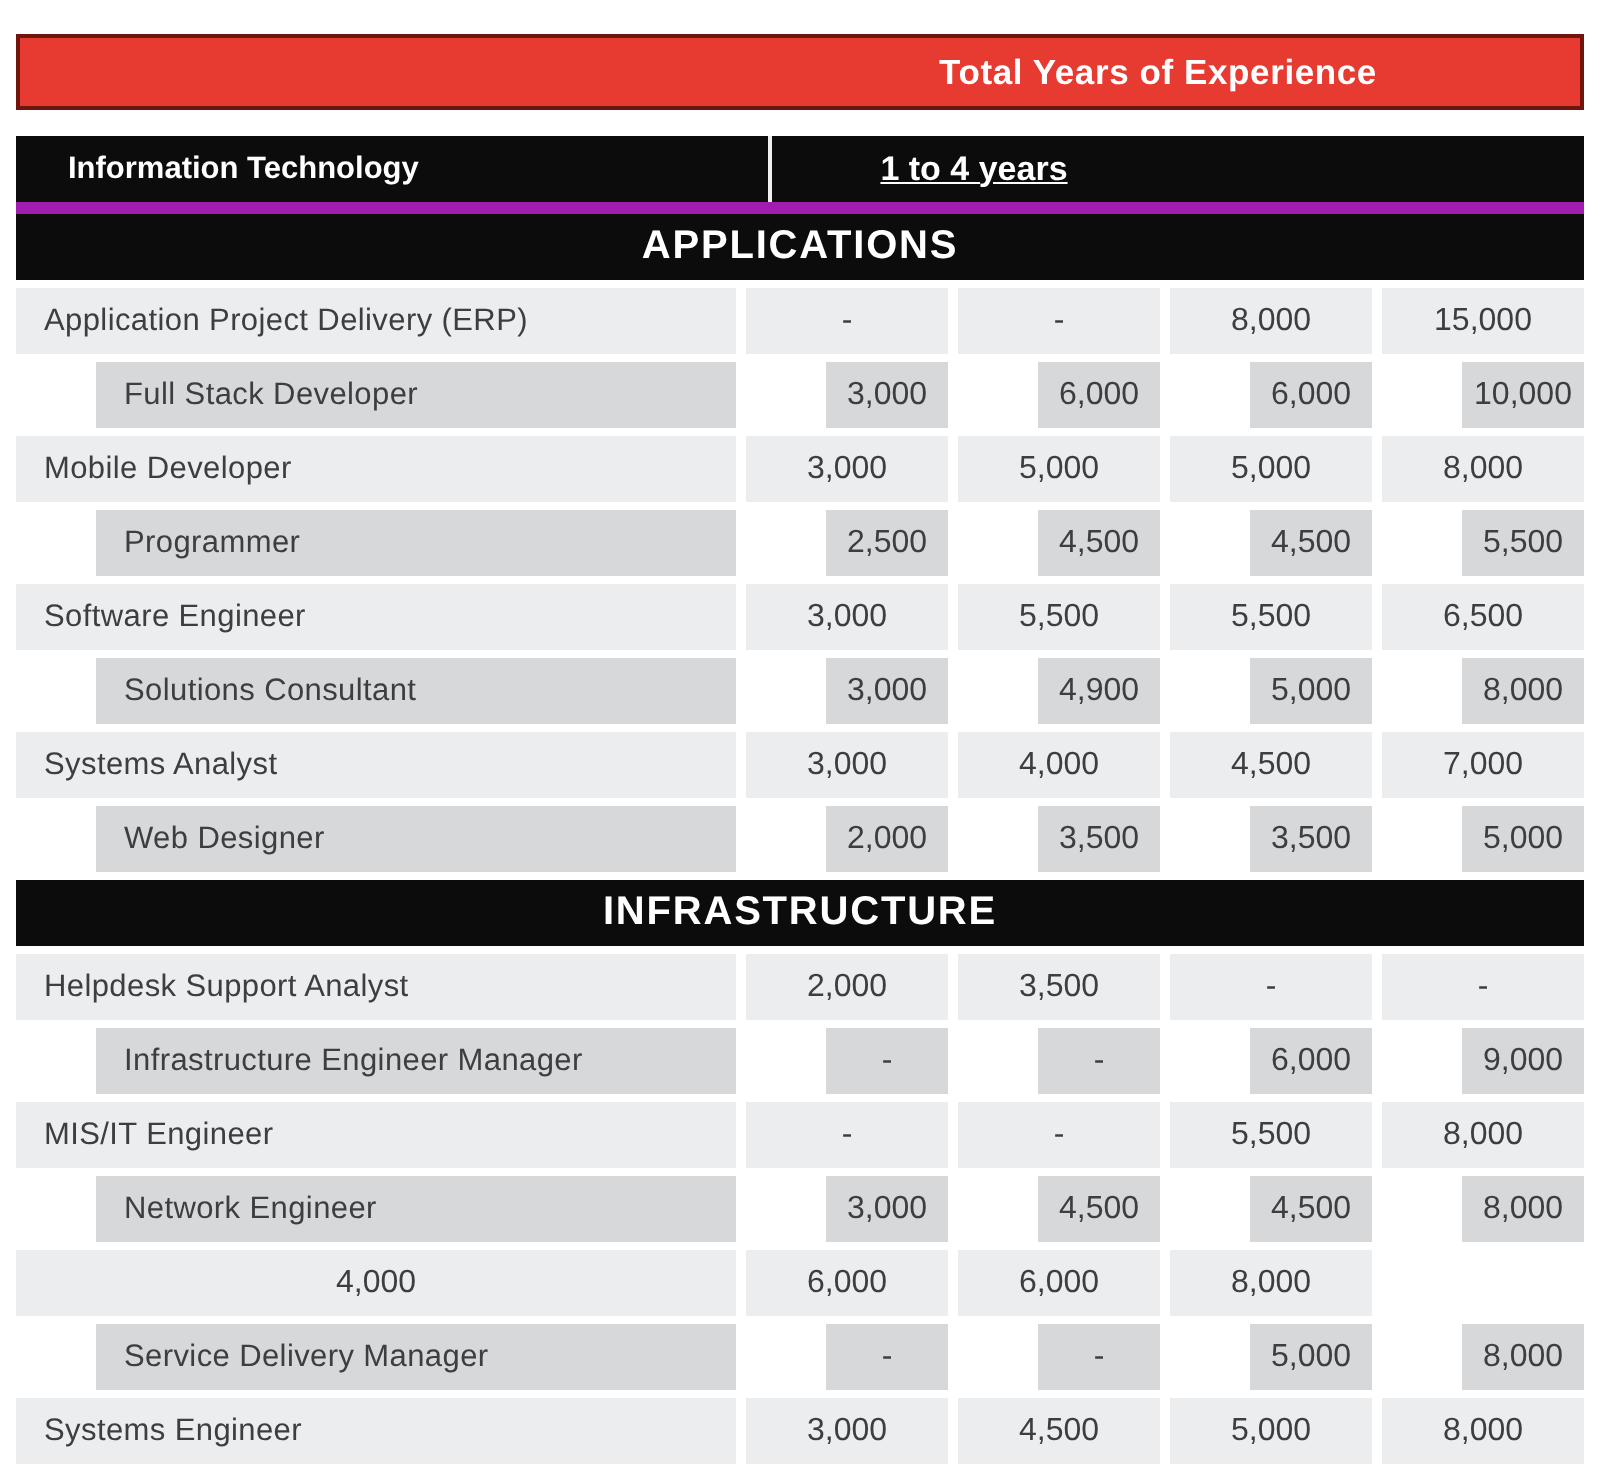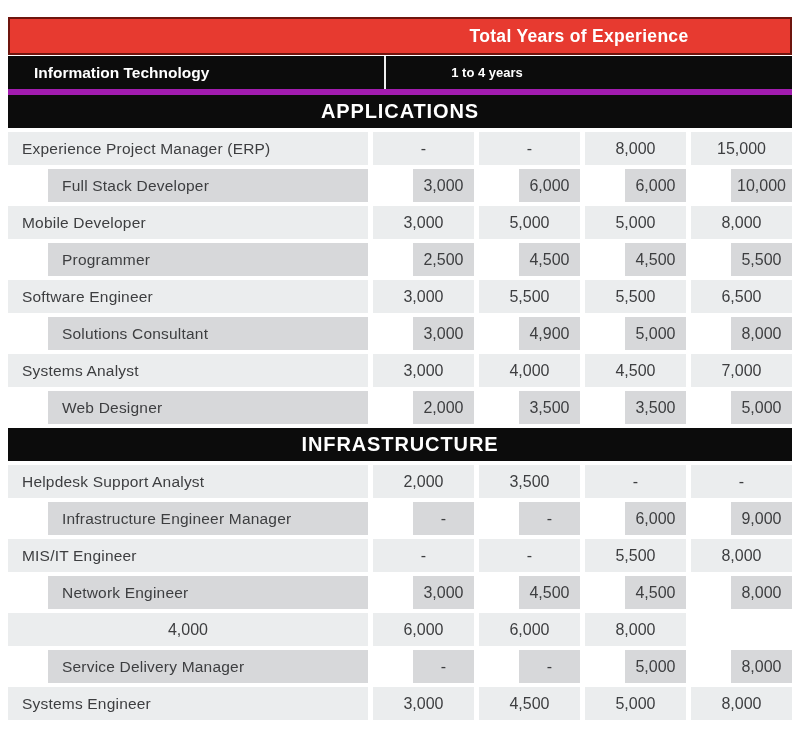--- a/index.html
+++ b/index.html
@@ -18,21 +18,21 @@
   }
 
   
   .title-bar {
     box-sizing: border-box;
     height: 38px;
     background: var(--accent-red, #e73a30);
     border: 2px solid var(--border-dark-red, #6e150e);
     display: flex;
     align-items: center;
-    margin-bottom: 1px;
+    margin-bottom: 13px;
   }
   .title-spacer { width: 358px; }
   .title-text {
     flex: 1;
     text-align: center;
     color: #ffffff;
     font-weight: 700;
     font-size: 17.5px;
     letter-spacing: 0.3px;
   }
@@ -50,25 +50,26 @@
     color: #ffffff;
     font-weight: 700;
     font-size: 15.5px;
     display: flex;
     align-items: center;
     padding-left: 14px;
   }
   .group-cell {
     color: #ffffff;
     font-weight: 700;
-    font-size: 13px;
+    font-size: 17px;
     display: flex;
     align-items: center;
     justify-content: center;
     border-left: 2px solid #f0f0f0;
+    text-decoration: underline;
   }
 
   
   .sections {
     display: flex;
     flex-direction: column;
     gap: 4px;
   }
   .section-bar {
     height: 33px;
@@ -115,21 +116,21 @@
   </div>
 
   <div class="col-header">
     <div class="cat-cell">Information Technology</div>
     <div class="group-cell">1 to 4 years</div>
   </div>
 
   <div class="sections" id="sections">
       <div class="section-bar">APPLICATIONS</div>
       <div class="row light">
-        <div class="cell name-cell">Experience Project Manager (ERP)</div>
+        <div class="cell name-cell">Application Project Delivery (ERP)</div>
         <div class="cell num-cell">-</div>
         <div class="cell num-cell">-</div>
         <div class="cell num-cell">8,000</div>
         <div class="cell num-cell">15,000</div>
       </div>
       <div class="row dark">
         <div class="cell name-cell">Full Stack Developer</div>
         <div class="cell num-cell">3,000</div>
         <div class="cell num-cell">6,000</div>
         <div class="cell num-cell">6,000</div>

